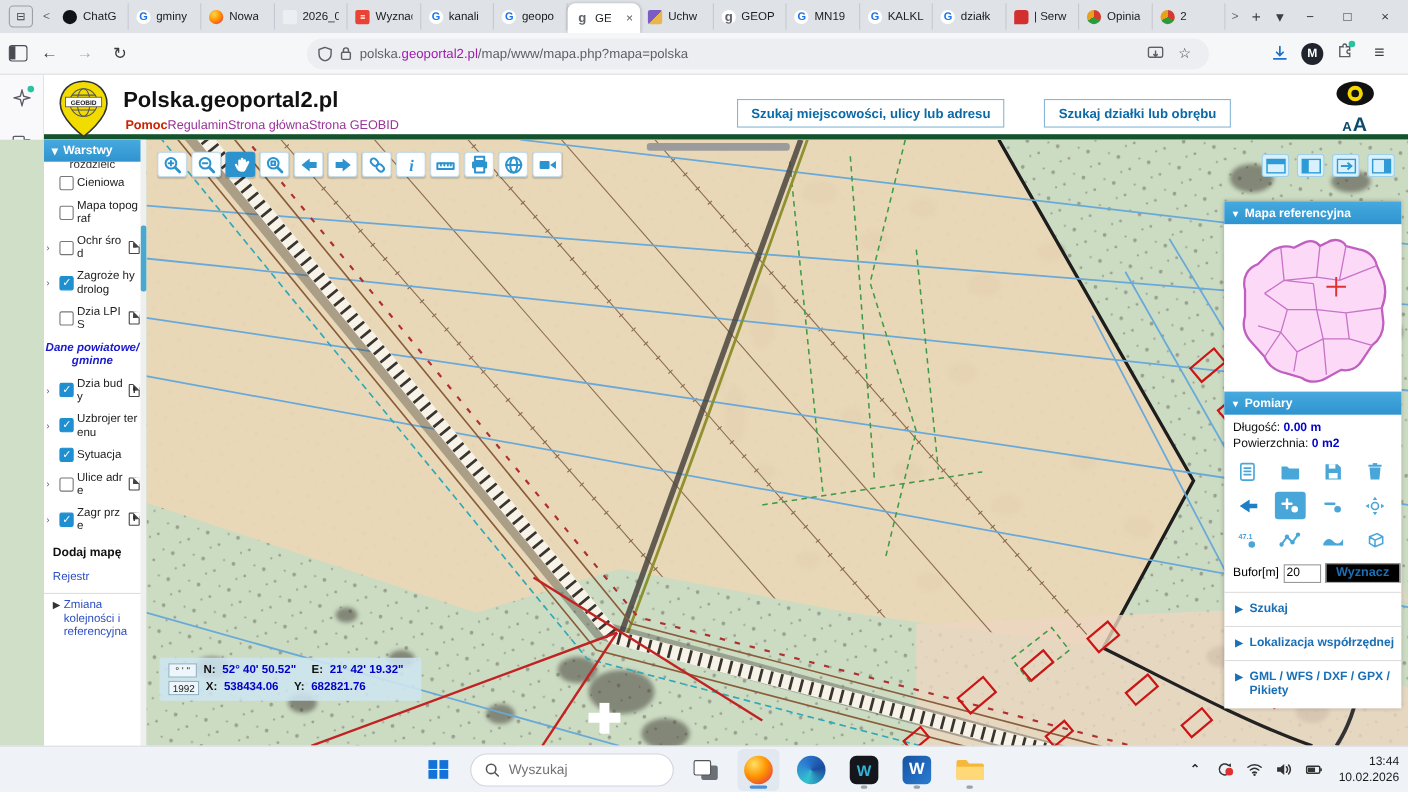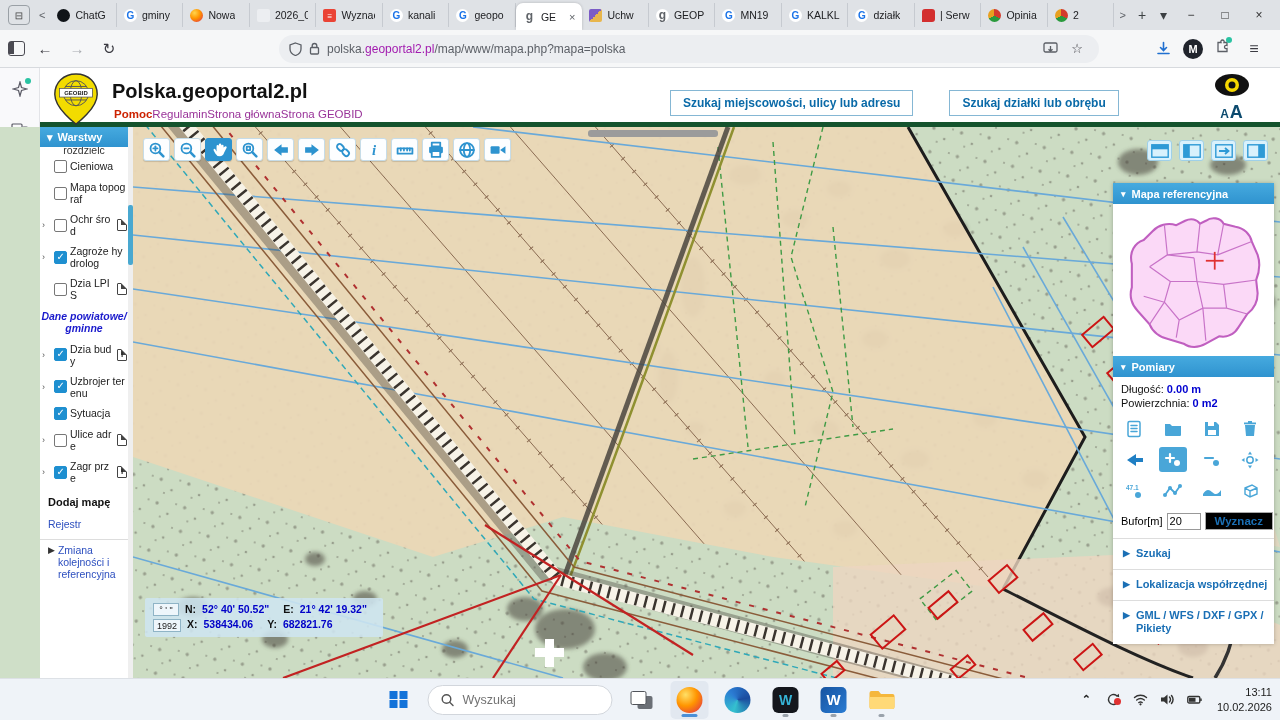--- a/index.html
+++ b/index.html
@@ -881,19 +881,19 @@
           </svg>
         </span>
       <span class="trayic">
           <svg viewBox="0 0 15 13">
             <rect x="0.8" y="3.5" width="12" height="6.5" rx="1.3" fill="none"></rect>
             <rect x="13.2" y="5.5" width="1.5" height="2.5" class="f"></rect>
             <rect x="2" y="4.8" width="6.5" height="4" class="f"></rect>
           </svg>
         </span>
       <div class="clock">
-        <div>13:11</div>
+        <div>13:44</div>
         <div>10.02.2026</div>
       </div>
     </div>
   </div>
 
 </div>
 
 </body></html>

